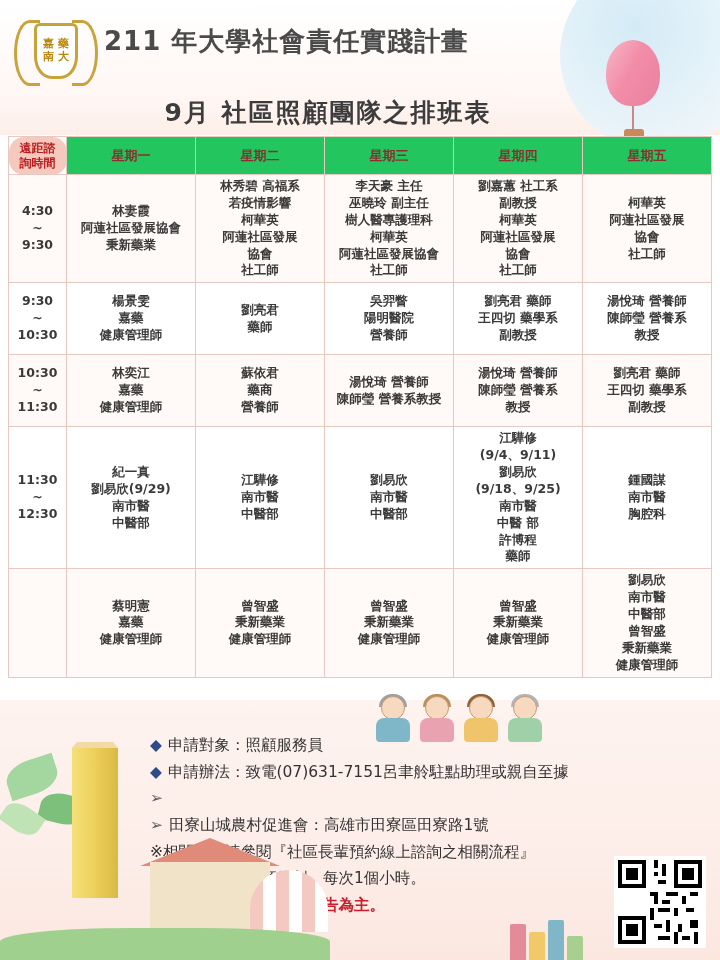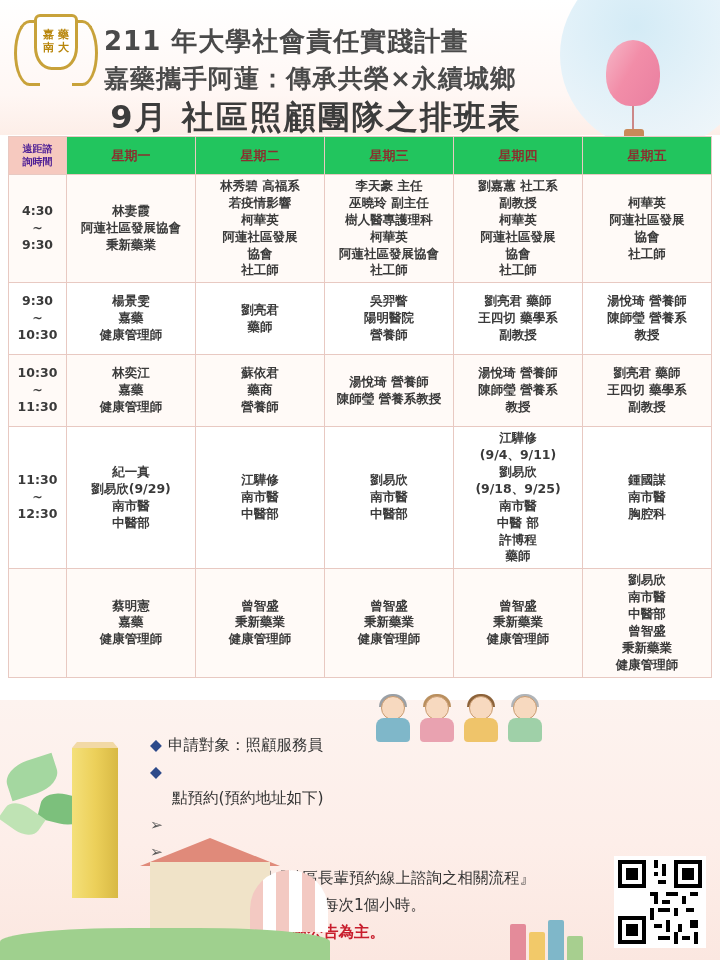--- a/index.html
+++ b/index.html
@@ -38,56 +38,56 @@
     position:absolute; left:14px; top:12px; width:84px; height:84px;
   }
   .logo .wreath-l, .logo .wreath-r{
     position:absolute; top:8px; width:26px; height:66px;
     border:3px solid #c8a23a; border-radius:60% 0 0 60%/50% 0 0 50%;
     border-right:none;
   }
   .logo .wreath-l{ left:0; }
   .logo .wreath-r{ right:0; transform:scaleX(-1); }
   .logo .shield{
-    position:absolute; left:20px; top:2px; width:44px; height:56px;
+    position:absolute; left:20px; top:11px; width:44px; height:56px;
     background:#fff; border:3px solid #c8a23a;
     border-radius:6px 6px 40% 40%;
     display:flex; flex-direction:column; align-items:center; justify-content:center;
     color:#b8860b; font-size:11px; line-height:1.15; font-weight:bold;
   }
   .title1 {
     position:absolute; left:104px; top:24px;
     font-size:26px; font-weight:bold; color:#4a4a4a; letter-spacing:1px;
   }
   .title2 {
     position:absolute; left:104px; top:62px;
     font-size:25px; font-weight:bold; color:#4a4a4a; letter-spacing:1px;
   }
   .title3 {
-    position:absolute; left:4px; top:96px; width:624px; text-align:center;
-    font-size:32px; font-weight:bold; color:#3c3c3c; letter-spacing:2px;
+    position:absolute; left:16px; top:96px; width:624px; text-align:center;
+    font-size:25px; font-weight:bold; color:#3c3c3c; letter-spacing:2px;
   }
   
   .sched {
     position:absolute; left:8px; top:136px; width:704px;
     border-collapse:collapse; table-layout:fixed;
   }
   .sched td, .sched th {
     border:1px solid #e8c9c2;
     text-align:center; vertical-align:middle;
     font-size:12.5px; line-height:1.35; color:#3a3a3a;
     padding:3px 1px;
     font-weight:bold;
   }
   .sched thead th {
     background:#22c55e; color:#8a2f2f; font-weight:bold; font-size:13px;
     height:38px;
   }
   .sched thead th.corner{
-    background:#f6c9bf; font-size:10px; color:#4c1d95; line-height:1.25;
+    background:#f6c9bf; font-size:12px; color:#b91c1c; line-height:1.25;border-radius:15px;
   }
   .timecell{
     background:#fdeeea; font-weight:bold; font-size:14px; color:#5a3030;
     width:58px; line-height:1.5;
   }
   .rowA td{ background:#fffaf7; }
   .rowB td{ background:#ffffff; }
   .sub { display:block; }
   .dashed-top { border-top:1px dashed #e3b9b0 !important; }
   
@@ -160,21 +160,20 @@
   <div class="logo">
     <div class="wreath-l"></div>
     <div class="wreath-r"></div>
     <div class="shield">
       <span>嘉 藥</span>
       <span>南 大</span>
     </div>
   </div>
 
   <div class="title1">211 年大學社會責任實踐計畫</div>
-  <div class="title2">嘉藥攜手阿蓮：傳承共榮×永續城鄉</div>
   <div class="title3">9月  社區照顧團隊之排班表</div>
 </div>
 
 <table class="sched">
   <thead>
     <tr>
       <th class="corner timecell">
           <span class="sub">遠距諮</span>
           <span class="sub">詢時間</span>
         </th>
@@ -389,29 +388,28 @@
     </div>
 </div>
 
 <div class="notes" id="notes-list">
     <div class="row">
       <span class="bullet">◆</span>
       <span class="">申請對象：照顧服務員</span>
     </div>
     <div class="row">
       <span class="bullet">◆</span>
-    </div>
-    <div class="row ind">
-      <span class="">點預約(預約地址如下)</span>
+      <span class="">申請辦法：致電(07)631-7151呂聿舲駐點助理或親自至據</span>
     </div>
     <div class="row">
       <span class="arrow">➢</span>
     </div>
     <div class="row">
       <span class="arrow">➢</span>
+      <span class="">田寮山城農村促進會：高雄市田寮區田寮路1號</span>
     </div>
     <div class="row">
       <span class="">※相關流程請參閱『社區長輩預約線上諮詢之相關流程』</span>
     </div>
     <div class="row">
       <span class="bullet">◆</span>
       <span class="">諮詢方式：採預約制，每次1個小時。</span>
     </div>
     <div class="row">
       <span class="redb">◆</span>

